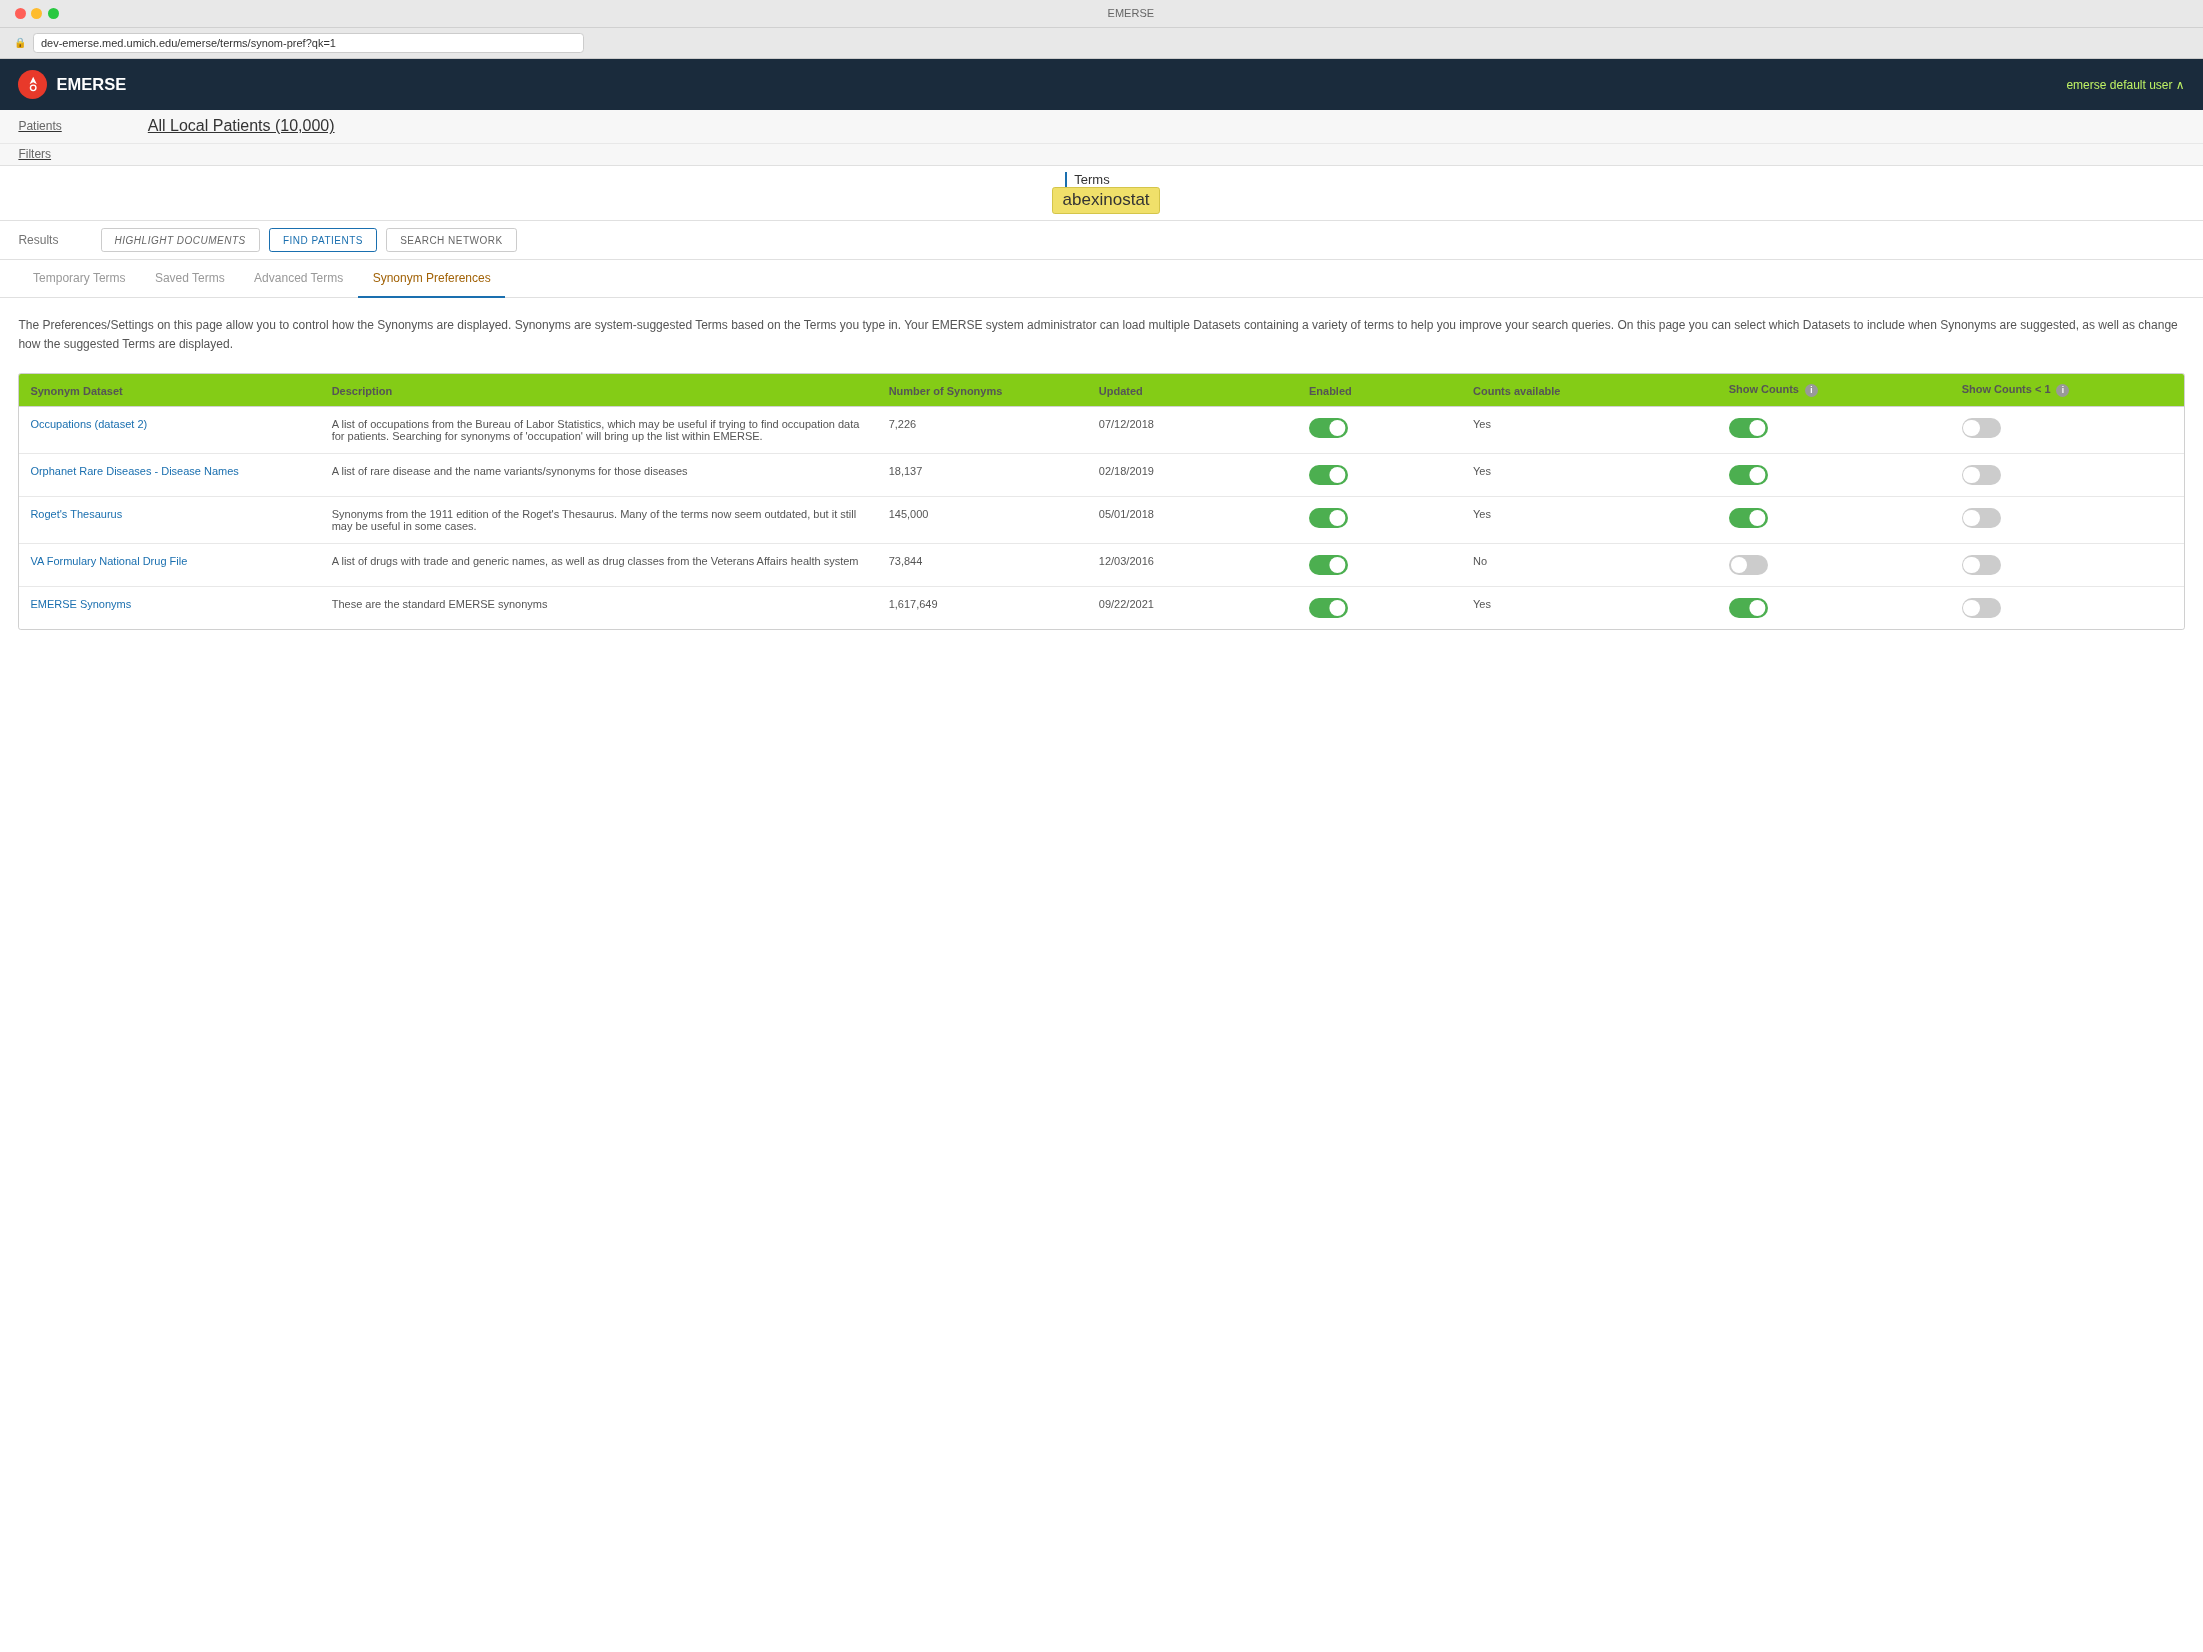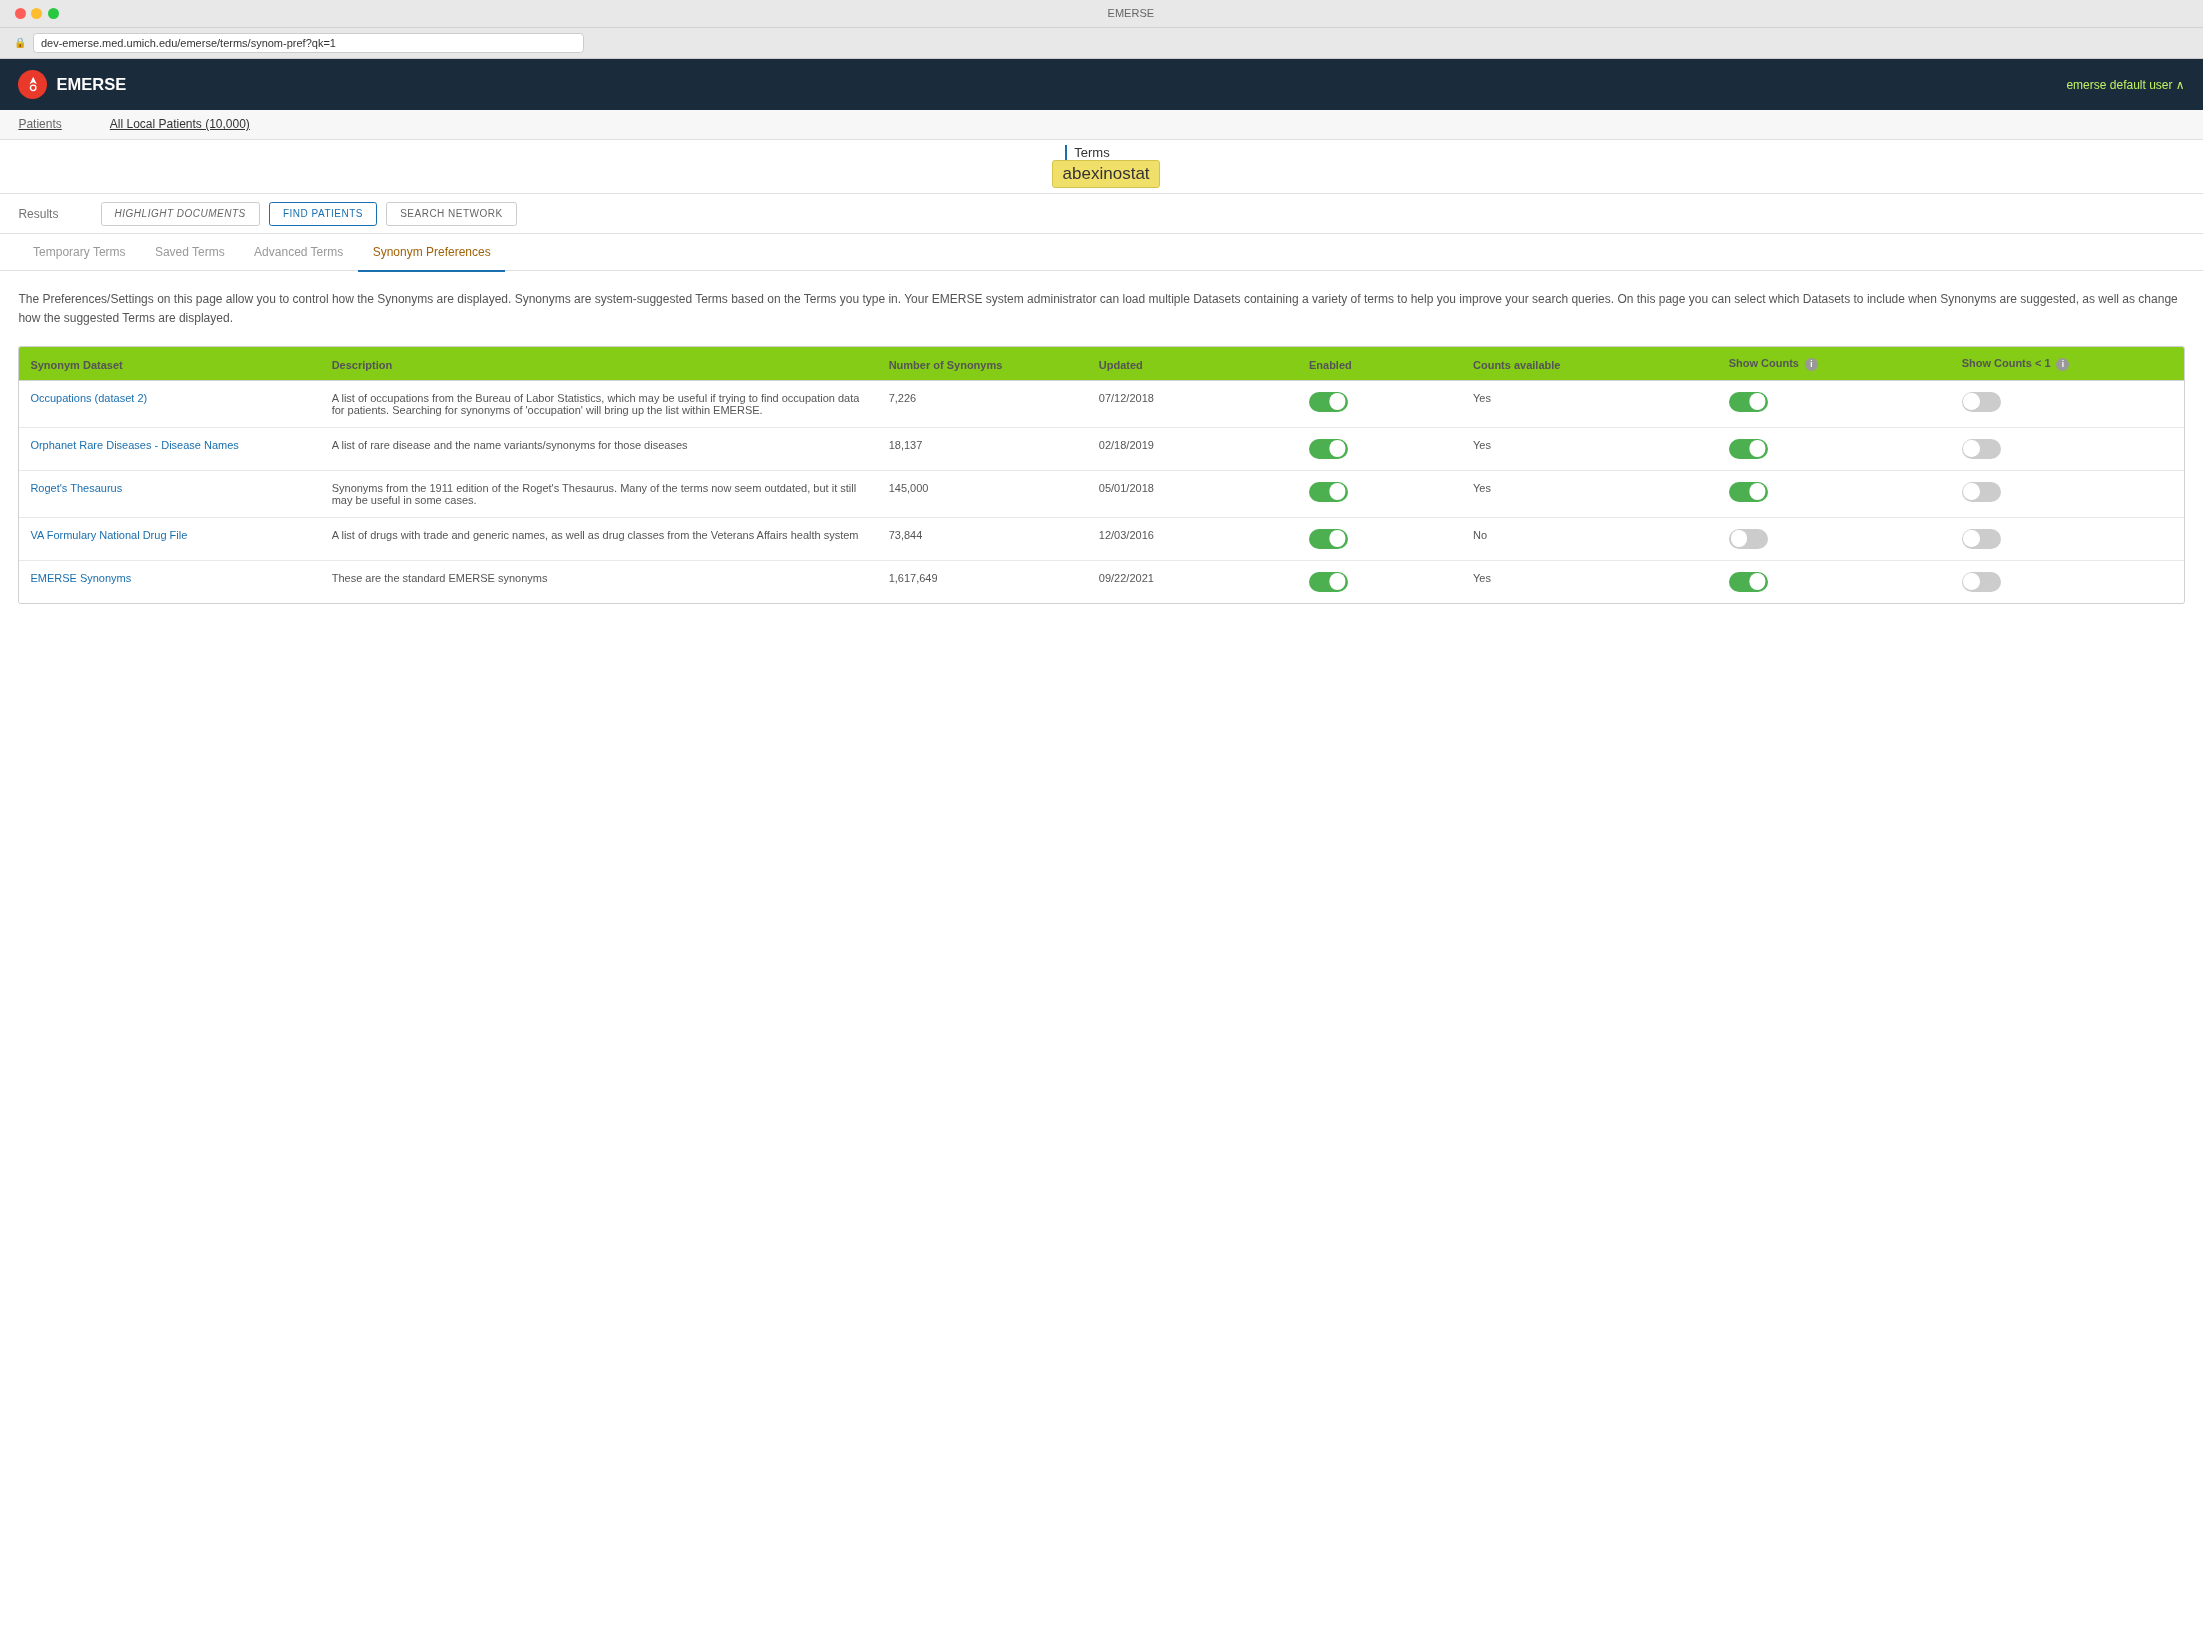--- a/index.html
+++ b/index.html
@@ -25,21 +25,21 @@
     
     .top-nav { background: #1a2b3c; display: flex; align-items: center; justify-content: space-between; padding: 0 18.4px; height: 51px; }
     .logo { display: flex; align-items: center; gap: 9.2px; color: #fff; font-size: 16.5px; font-weight: 600; }
     .logo-icon { width: 29px; height: 29px; background: #e8392a; border-radius: 50%; display: flex; align-items: center; justify-content: center; color: #fff; font-size: 13px; font-weight: bold; }
     .user-menu { color: #bef264; font-size: 12px; cursor: pointer; }
 
     
     .sub-nav { background: #f7f7f7; border-bottom: 0.9px solid #e0e0e0; text-decoration: underline; }
     .nav-row { display: flex; align-items: center; padding: 7.3px 18.4px; gap: 18.4px; }
     .nav-label { color: #666; font-size: 12px; min-width: 73px; }
-    .nav-value { color: #333; font-size: 12px; }
+    .nav-value { color: #333; font-size: 16px; margin-left: 38px; }
 
     .terms-row { display: flex; align-items: center; border-bottom: 0.9px solid #e0e0e0; padding: 5.5px 18.4px; flex-direction: column; }
     .terms-label { color: #333; font-size: 13px; font-weight: 500; min-width: 73px; border-left: 2.8px solid #1a6faf; padding-left: 7.3px; }
     .term-tag { background: #f0e06a; border: 0.9px solid #d4c54a; border-radius: 2.8px; padding: 2.8px 9.2px; font-size: 17px; margin-left: 9.2px; }
 
     .results-row { display: flex; align-items: center; padding: 7.3px 18.4px; gap: 9.2px; border-bottom: 0.9px solid #e0e0e0; }
     .results-label { color: #737373; font-size: 12px; min-width: 73px; }
     .btn { padding: 5.5px 13px; font-size: 10px; border-radius: 2.8px; border: 0.9px solid #ccc; cursor: pointer; font-weight: 500; letter-spacing: 0.5px; text-transform: uppercase; }
     .btn-default { background: #fff; color: #666; font-style: italic; }
     .btn-primary { background: #fff; color: #1a6faf; border-color: #1a6faf; }
@@ -114,20 +114,23 @@
       </div>
       <span>EMERSE</span>
     </div>
     <div class="user-menu">emerse default user ∧</div>
   </div>
 
   <div class="sub-nav">
     <div class="nav-row">
       <span class="nav-label">Patients</span>
       <span class="nav-value">All Local Patients (10,000)</span>
+    </div>
+    <div class="nav-row" style="padding-top:3.7px; padding-bottom:3.7px; border-top:0.9px solid #e8e8e8;">
+      <span class="nav-label">Filters</span>
     </div>
   </div>
 
   <div class="terms-row">
     <span class="terms-label">Terms</span>
     <span class="term-tag">abexinostat</span>
   </div>
 
   <div class="results-row">
     <span class="results-label">Results</span>

